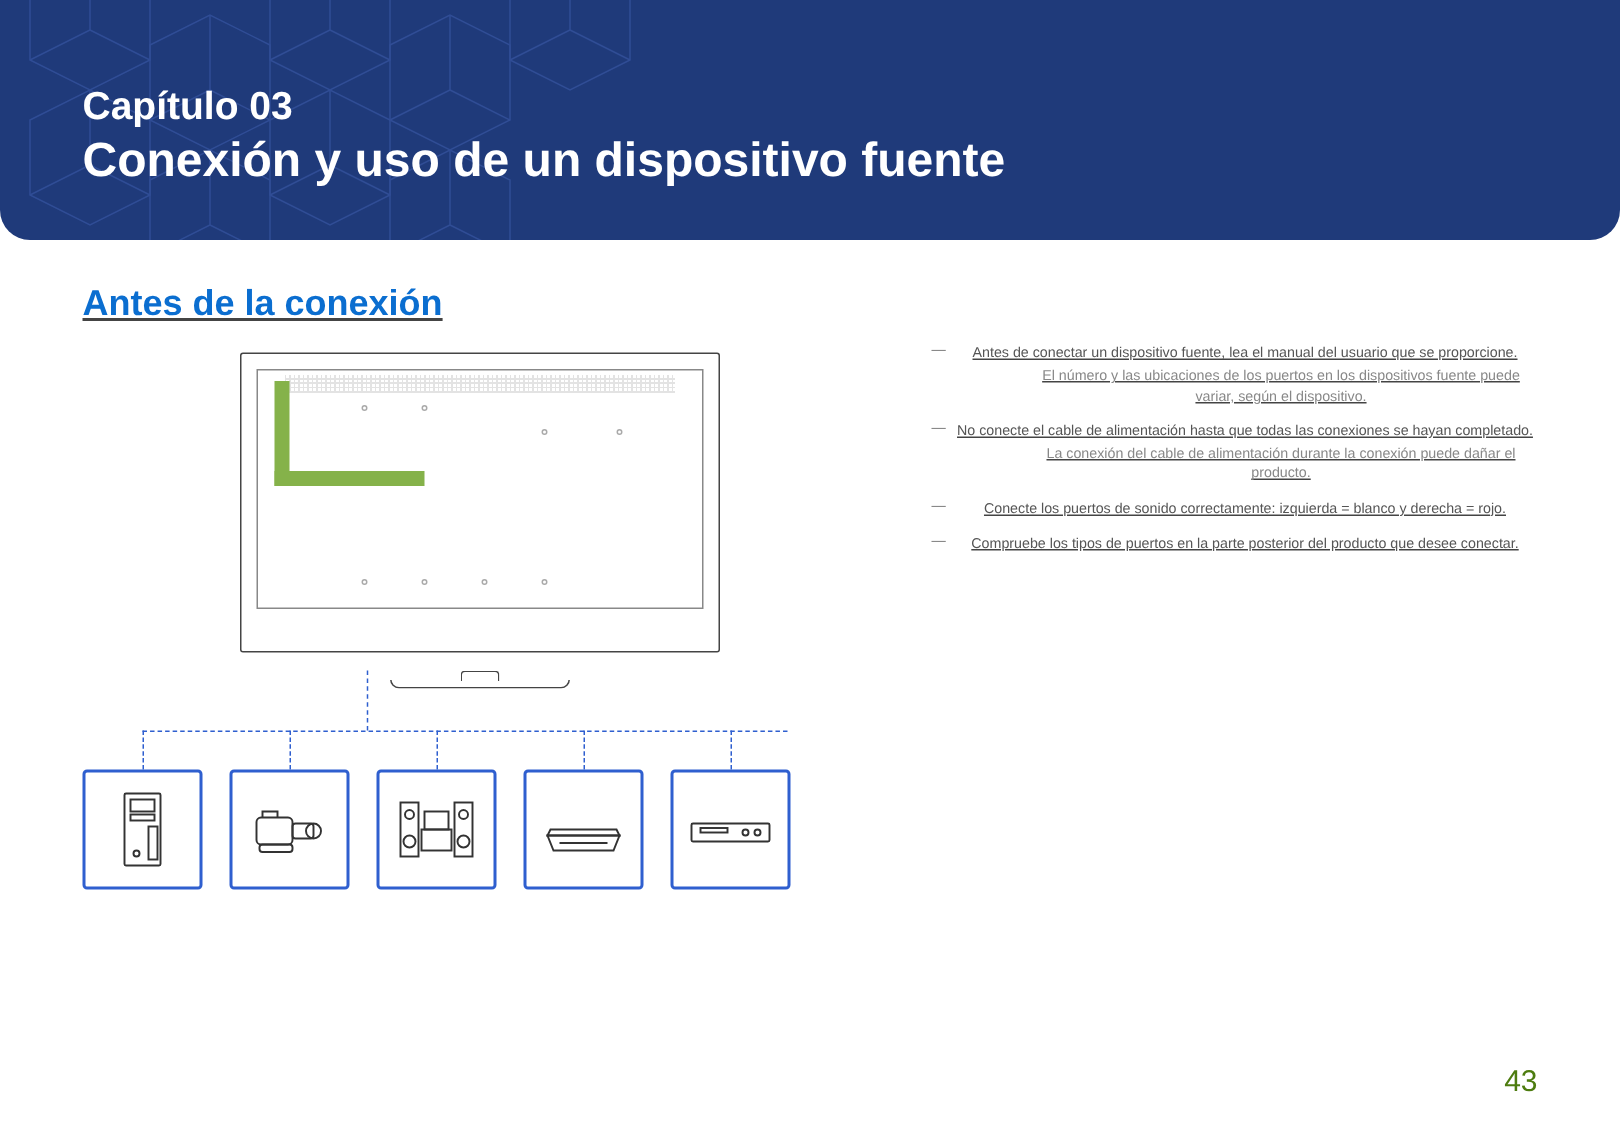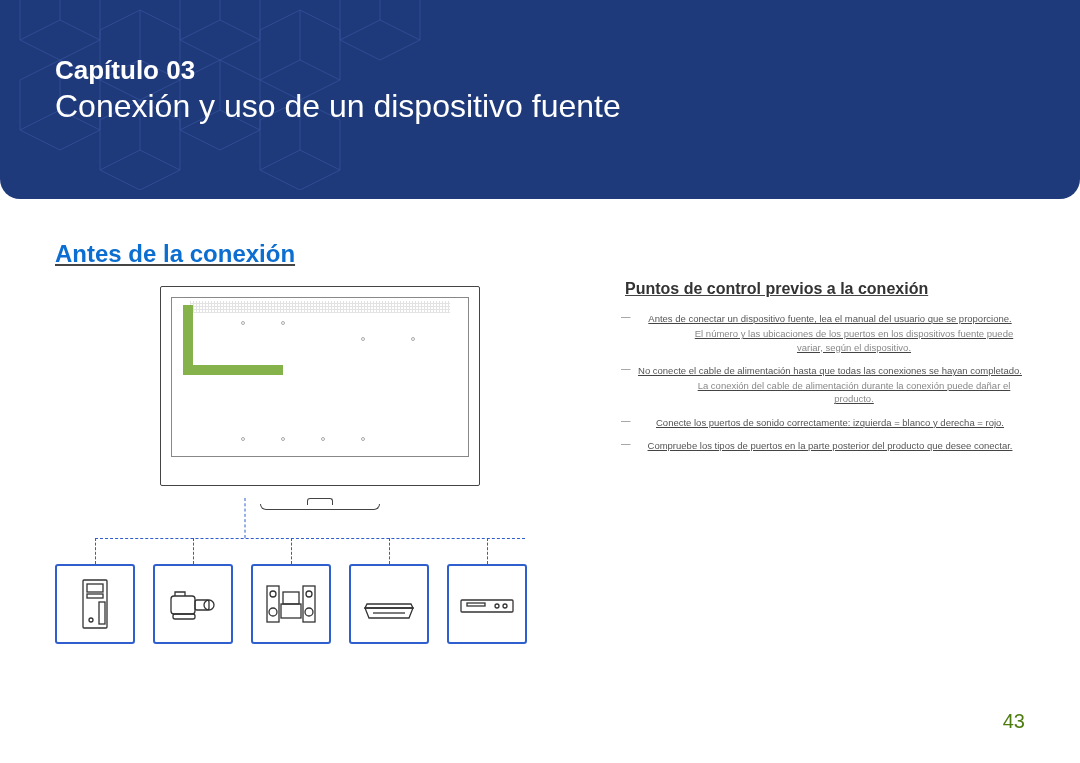--- a/index.html
+++ b/index.html
@@ -10,39 +10,39 @@
     width: 1080px;
     height: 763px;
     position: relative;
     overflow: hidden;
   }
   .page {
     padding: 0 55px 40px 55px;
   }
   .banner {
     position: relative;
-    height: 199px;
-    margin: 0 -55px 41px -55px;
+    height: 160px;
+    margin: 0 -55px 29px -55px;
     background: #1f3a7a;
     overflow: hidden;
     border-radius: 0 0 20px 20px;
   }
   .cubes {
     position: absolute;
     left: -20px; top: -30px;
     width: 480px; height: 220px;
     opacity: 0.4;
   }
   .banner-text {
     position: absolute;
     left: 55px; top: 55px;
     color: #fff;
   }
   .chapter-label { font-size: 26px; font-weight: bold; }
-  .chapter-title { font-size: 32px; font-weight: normal; margin-top: 2px; }
+  .chapter-title { font-size: 32px; font-weight: bold; margin-top: 2px; }
   .content { display: flex; gap: 40px; text-decoration: underline; }
   .col-left { flex: 1.05; }
   .col-right { flex: 0.95; padding-top: 40px; }
   h1.section-heading {
     color: #0b6ed0;
     font-size: 24px;
     font-weight: bold;
     margin-bottom: 18px;
   }
   .intro {
@@ -309,21 +309,20 @@
                   <circle cx="40" cy="32" r="2"></circle>
                   <circle cx="48" cy="32" r="2"></circle>
                 </g>
               </svg>
             </div>
           </div>
       </div>
     </div>
 
     <div class="col-right">
-      <h2 class="subheading">Puntos de control previos a la conexión</h2>
       <ul class="tips" id="tips-list">
           <li><span class="tip-main">Antes de conectar un dispositivo fuente, lea el manual del usuario que se proporcione.</span><span class="tip-sub">El número y las ubicaciones de los puertos en los dispositivos fuente puede variar, según el dispositivo.</span></li>
           <li><span class="tip-main">No conecte el cable de alimentación hasta que todas las conexiones se hayan completado.</span><span class="tip-sub">La conexión del cable de alimentación durante la conexión puede dañar el producto.</span></li>
           <li><span class="tip-main">Conecte los puertos de sonido correctamente: izquierda = blanco y derecha = rojo.</span></li>
           <li><span class="tip-main">Compruebe los tipos de puertos en la parte posterior del producto que desee conectar.</span></li>
         </ul>
     </div>
   </div>
 </div>
 

